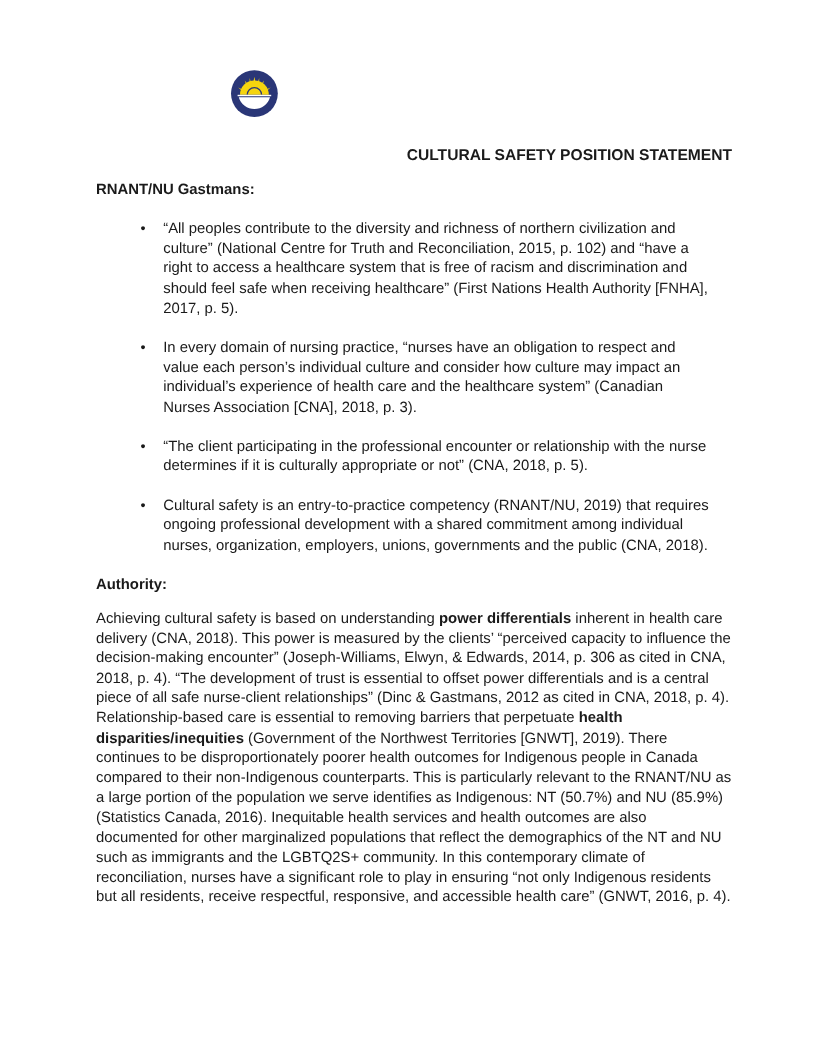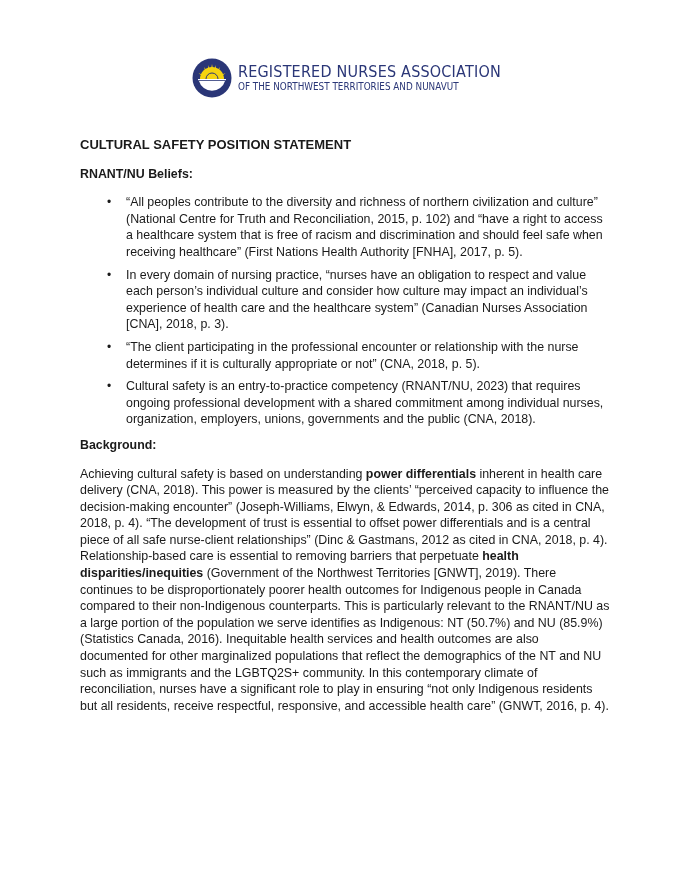--- a/index.html
+++ b/index.html
@@ -4,25 +4,25 @@
 <style>
   html, body { margin:0; padding:0; background:#ffffff; }
   body { width:680px; height:880px; position:relative; overflow:hidden;
          font-family:"Liberation Sans", sans-serif; color:#1a1a1a; }
   .logo { position:absolute; left:192px; top:58px; display:flex; align-items:center; }
   .logo-mark { width:40px; height:40px; }
   .logo-text { margin-left:6px; }
   .logo-l1 { color:#2a3677; font-size:15.5px; letter-spacing:0.2px; line-height:17px; font-family:"DejaVu Sans", sans-serif; font-weight:normal; transform:scaleX(0.93); transform-origin:left; white-space:nowrap;}
   .logo-l2 { color:#2a3677; font-size:9.6px; line-height:12px; font-family:"DejaVu Sans", sans-serif; transform:scaleX(0.92); transform-origin:left; white-space:nowrap;}
   .doc { position:absolute; left:80px; top:121px; width:530px; font-size:12.4px; line-height:16.6px; }
-  .title { text-align:left; font-weight:bold; font-size:13px; margin:16px 0 12px 0; }
+  .title { text-align:right; font-weight:bold; font-size:13px; margin:0 0 12px 0; }
   .heading { font-weight:bold; margin:0 0 12px 0; }
   p { margin:0 0 12px 0; }
   ul { margin:0 0 9px 0; padding:0 0 0 40px; list-style:none; }
-  li { position:relative; margin:6px; }
+  li { position:relative; margin:16px; }
   li::before { content:"•"; position:absolute; left:-19px; top:0; font-size:12px; }
   b { font-weight:bold; }
 </style>
 </head>
 <body>
 
 <div class="logo">
   <svg class="logo-mark" viewBox="0 0 40 40">
     <circle cx="20" cy="20" r="19.5" fill="#2a3677"></circle>
     <g fill="#f5d40f">
@@ -32,33 +32,29 @@
       <polygon points="28,9 26.5,14 25,13"></polygon>
       <polygon points="6.5,15 11,17 10.5,18.5"></polygon>
       <polygon points="33.5,15 29.5,18.5 29,17"></polygon>
       <polygon points="16,7 17.5,11.5 16,12"></polygon>
       <polygon points="24,7 24,12 22.5,11.5"></polygon>
     </g>
     <path d="M14 21 A6 6 0 0 1 26 21" fill="none" stroke="#2a3677" stroke-width="1"></path>
     <rect x="6" y="21" width="28" height="1.2" fill="#ffffff"></rect>
     <path d="M7 23 L33 23 A13.5 13.5 0 0 1 7 23 Z" fill="#ffffff"></path>
   </svg>
-  <div class="logo-text">
-    <div class="logo-l1">REGISTERED NURSES ASSOCIATION</div>
-    <div class="logo-l2">OF THE NORTHWEST TERRITORIES AND NUNAVUT</div>
-  </div>
 </div>
 
 <div class="doc">
   <div class="title">CULTURAL SAFETY POSITION STATEMENT</div>
 
 
-  <div class="heading">RNANT/NU Beliefs:</div>
+  <div class="heading">RNANT/NU Gastmans:</div>
   <ul>
     <li>“All peoples contribute to the diversity and richness of northern civilization and culture” (National Centre for Truth and Reconciliation, 2015, p. 102) and “have a right to access a healthcare system that is free of racism and discrimination and should feel safe when receiving healthcare” (First Nations Health Authority [FNHA], 2017, p. 5).</li>
     <li>In every domain of nursing practice, “nurses have an obligation to respect and value each person’s individual culture and consider how culture may impact an individual’s experience of health care and the healthcare system” (Canadian Nurses Association [CNA], 2018, p. 3).</li>
     <li>“The client participating in the professional encounter or relationship with the nurse determines if it is culturally appropriate or not” (CNA, 2018, p. 5).</li>
-    <li>Cultural safety is an entry-to-practice competency (RNANT/NU, 2023) that requires ongoing professional development with a shared commitment among individual nurses, organization, employers, unions, governments and the public (CNA, 2018).</li>
+    <li>Cultural safety is an entry-to-practice competency (RNANT/NU, 2019) that requires ongoing professional development with a shared commitment among individual nurses, organization, employers, unions, governments and the public (CNA, 2018).</li>
   </ul>
 
-  <div class="heading">Background:</div>
+  <div class="heading">Authority:</div>
   <p><span>Achieving cultural safety is based on understanding </span><b>power differentials</b><span> inherent in health care delivery (CNA, 2018). This power is measured by the clients’ “perceived capacity to influence the decision-making encounter” (Joseph-Williams, Elwyn, &amp; Edwards, 2014, p. 306 as cited in CNA, 2018, p. 4). “The development of trust is essential to offset power differentials and is a central piece of all safe nurse-client relationships” (Dinc &amp; Gastmans, 2012 as cited in CNA, 2018, p. 4). Relationship-based care is essential to removing barriers that perpetuate </span><b>health disparities/inequities</b><span> (Government of the Northwest Territories [GNWT], 2019). There continues to be disproportionately poorer health outcomes for Indigenous people in Canada compared to their non-Indigenous counterparts. This is particularly relevant to the RNANT/NU as a large portion of the population we serve identifies as Indigenous: NT (50.7%) and NU (85.9%) (Statistics Canada, 2016).  Inequitable health services and health outcomes are also documented for other marginalized populations that reflect the demographics of the NT and NU such as immigrants and the LGBTQ2S+ community. In this contemporary climate of reconciliation, nurses have a significant role to play in ensuring “not only Indigenous residents but all residents, receive respectful, responsive, and accessible health care” (GNWT, 2016, p. 4).</span></p>
 </div>
 
 </body></html>

